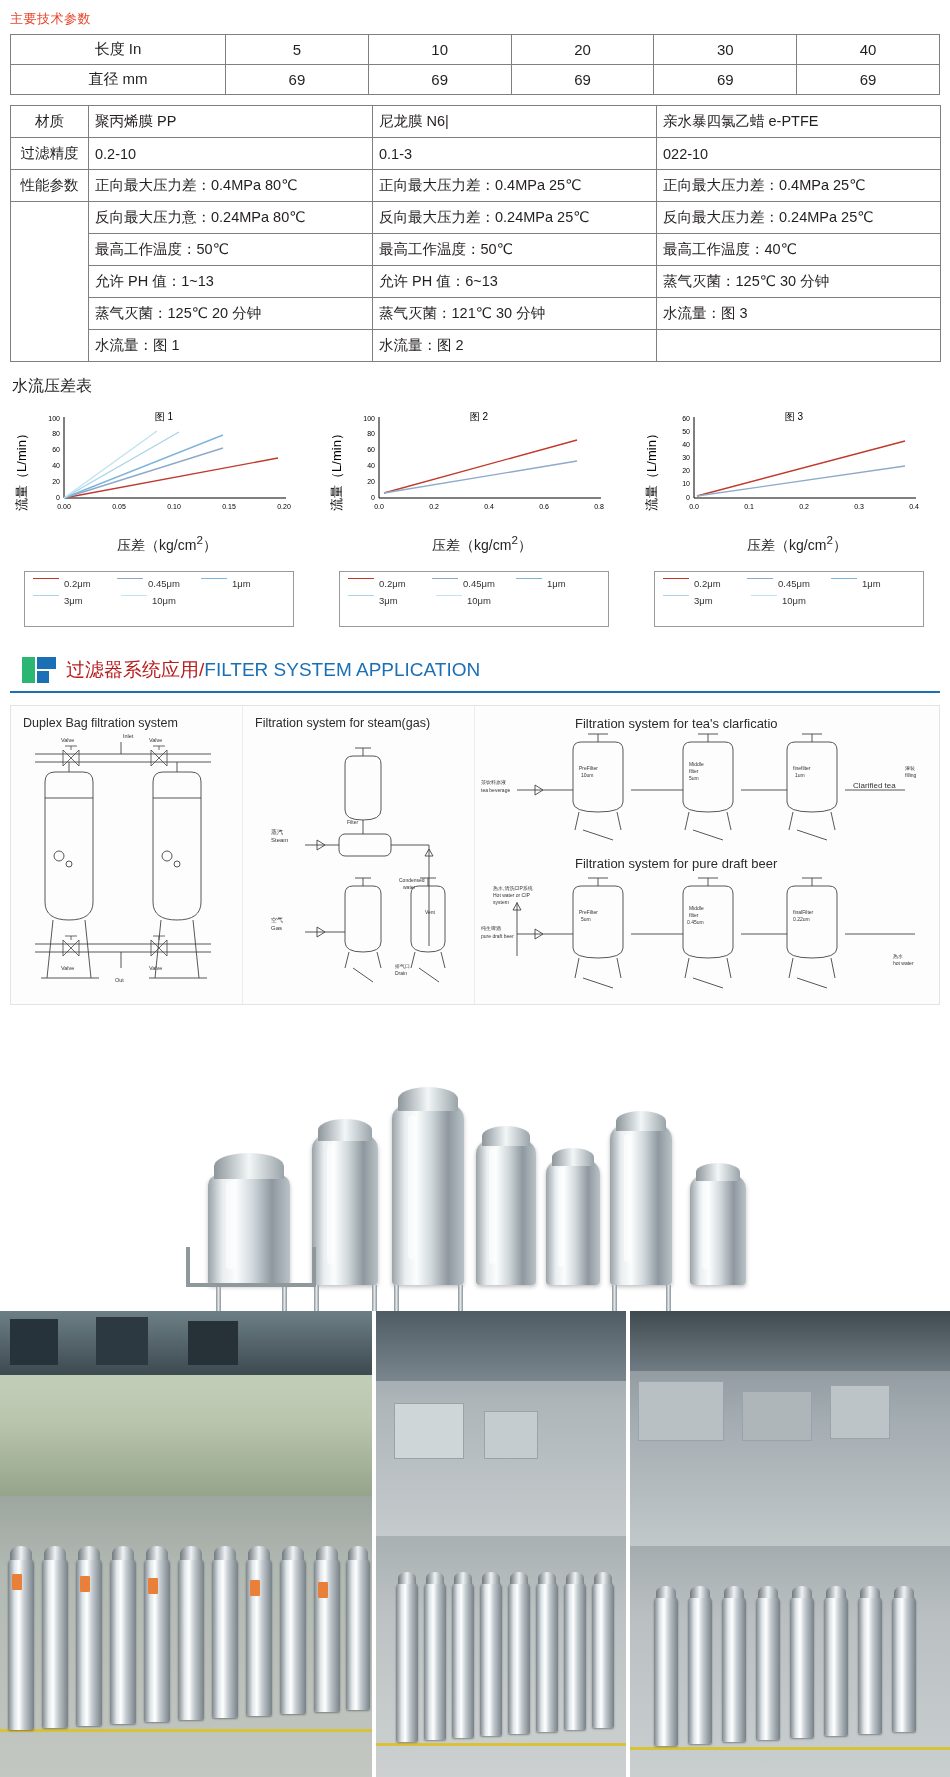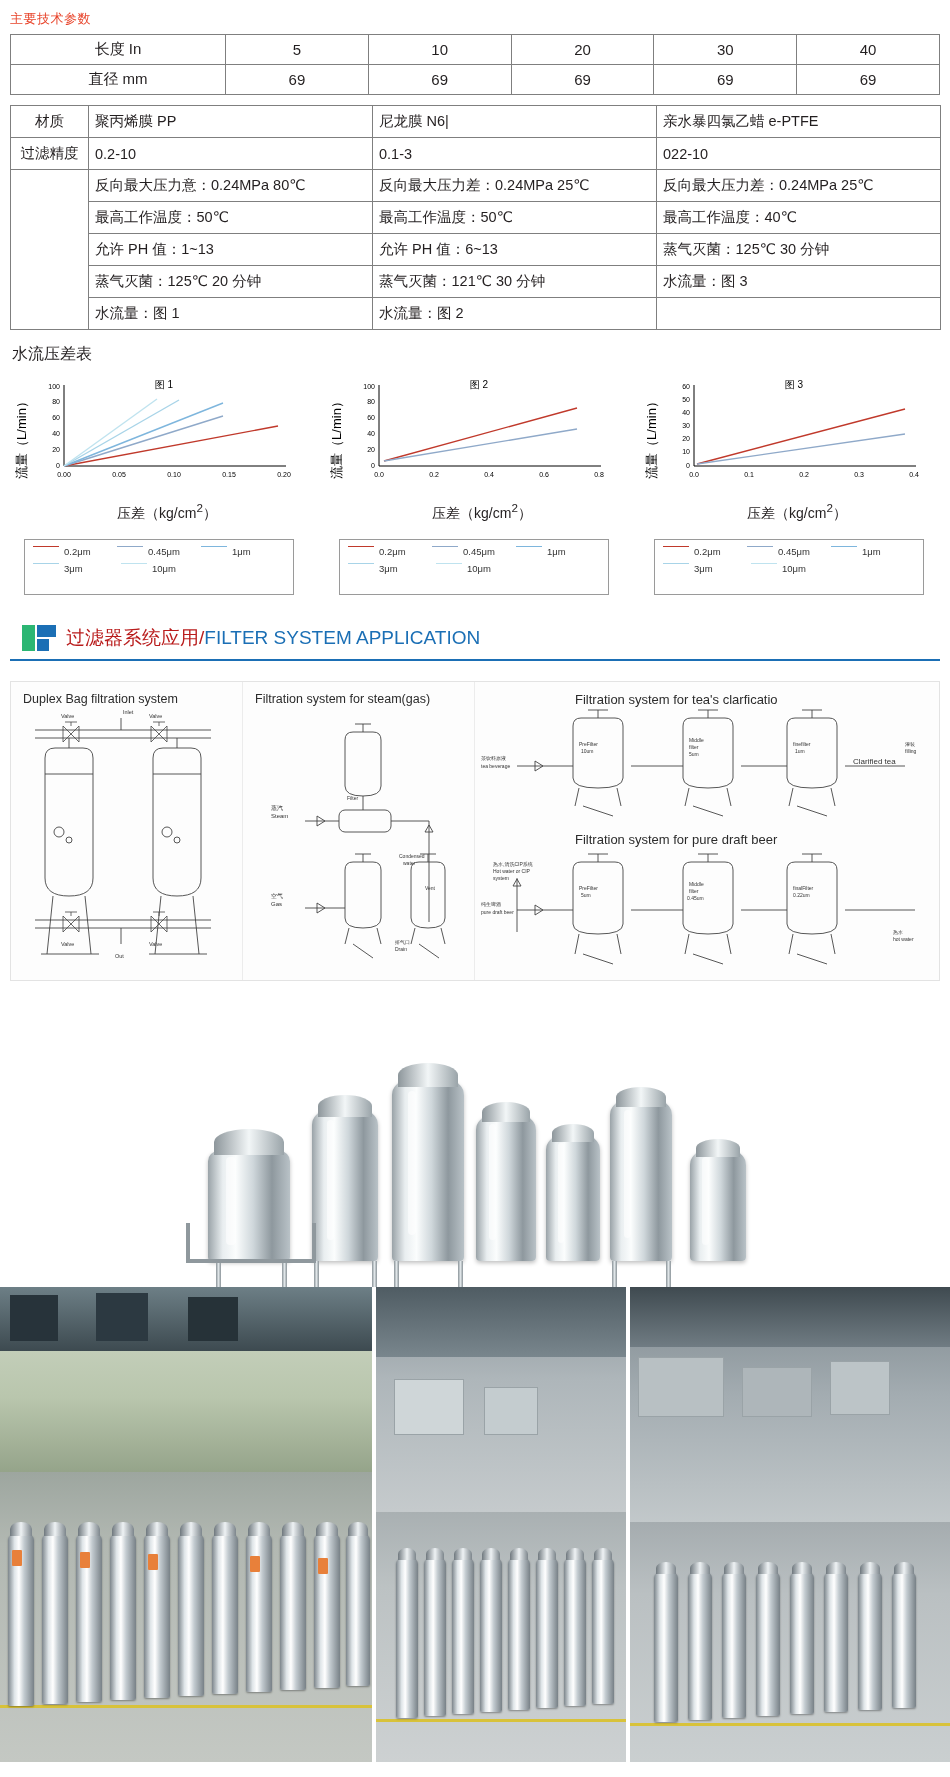--- a/index.html
+++ b/index.html
@@ -99,21 +99,21 @@
   .app-logo { width: 34px; height: 30px; position: relative; margin-right: 10px; }
   .app-logo .l1 { position:absolute; left:0; top:2px; width:13px; height:26px; background:#2bb673; }
   .app-logo .l2 { position:absolute; left:15px; top:2px; width:19px; height:12px; background:#1b6fb5; }
   .app-logo .l3 { position:absolute; left:15px; top:16px; width:12px; height:12px; background:#1b6fb5; }
   .app-title-cn { color:#b91c1c; font-size:19px;text-align:right; }
   .app-title-en { color:#1b6fb5; font-size:19px; }
 
   
   .diagram-panel {
     width: 930px;
-    margin: 20px 10px 0 10px;
+    margin: 12px 10px 0 10px;
     height: 300px;
     border: 1px solid #e3e3e3;
     background: #fdfdfd;
     display: flex;
     position: relative;
     overflow: hidden;
   }
   .diag-cell { position: relative; height: 100%; }
   .diag-a { width: 232px; border-right: 1px solid #ececec; }
   .diag-b { width: 232px; border-right: 1px solid #ececec; }
@@ -226,20 +226,26 @@
       <td class="lbl">材质</td>
       <td class="c1">聚丙烯膜 PP</td>
       <td class="c2">尼龙膜 N6|</td>
       <td class="c3">亲水暴四氯乙蜡 e-PTFE</td>
     </tr>
     <tr>
       <td class="lbl">过滤精度</td>
       <td class="c1">0.2-10</td>
       <td class="c2">0.1-3</td>
       <td class="c3">022-10</td>
+    </tr>
+    <tr>
+      <td class="lbl">性能参数</td>
+      <td class="c1">正向最大压力差：0.4MPa 80℃</td>
+      <td class="c2">正向最大压力差：0.4MPa 25℃</td>
+      <td class="c3">正向最大压力差：0.4MPa 25℃</td>
     </tr>
     <tr>
       <td class="lbl nb-top nb-bot"></td>
       <td class="c1">反向最大压力意：0.24MPa 80℃</td>
       <td class="c2">反向最大压力差：0.24MPa 25℃</td>
       <td class="c3">反向最大压力差：0.24MPa 25℃</td>
     </tr>
     <tr>
       <td class="lbl nb-top nb-bot"></td>
       <td class="c1">最高工作温度：50℃</td>

